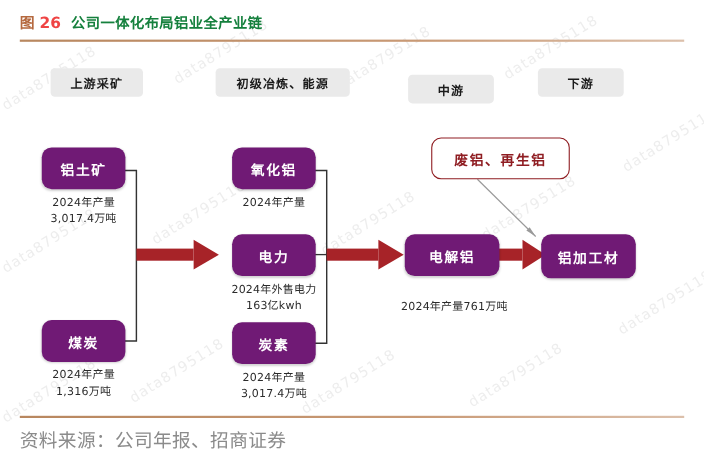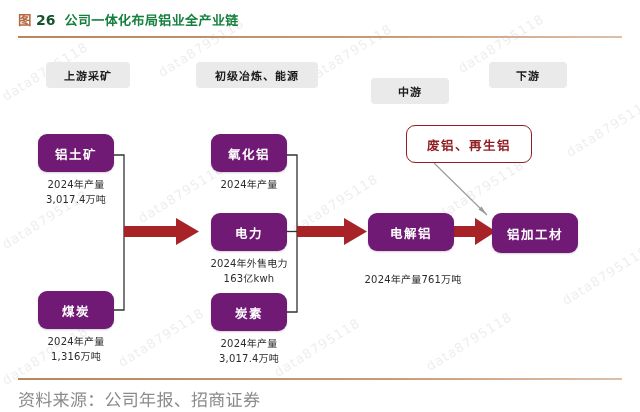--- a/index.html
+++ b/index.html
@@ -45,21 +45,21 @@
   }
   #fig-label {
     font-size: 13.5px;
     font-weight: bold;
     color: #b5693f;
     letter-spacing: 0.5px;
   }
   #fig-number {
     font-size: 14px;
     font-weight: bold;
-    color: #14532d;
+    color: #ef4444;
     margin-left: 4px;
   }
   #fig-title {
     font-size: 13px;
     font-weight: bold;
     color: #15803d;
     margin-left: 9px;
     letter-spacing: 0.4px;
   }
 
@@ -180,21 +180,21 @@
     <div id="title-row">
       <span id="fig-label">图</span>
       <span id="fig-number">26</span>
       <span id="fig-title">公司一体化布局铝业全产业链</span>
     </div>
     <div id="header-rule"></div>
   </div>
 
   <div class="stage-label" style="left:46px;  top:62px; width:84px;">上游采矿</div>
   <div class="stage-label" style="left:196px; top:62px; width:122px;">初级冶炼、能源</div>
-  <div class="stage-label" style="left:371px; top:78px; width:78px;">中游</div>
+  <div class="stage-label" style="left:371px; top:68px; width:78px;">中游</div>
   <div class="stage-label" style="left:489px; top:62px; width:78px;">下游</div>
 
   <svg id="wires" viewBox="0 0 640 412">
 
     <g>
       <path d="M112,155 L124,155 L124,310 L112,310" fill="none" stroke="#333333" stroke-width="1.3"></path>
     </g>
 
     <g>
       <rect x="124" y="226" width="52" height="11" fill="#a72328"></rect>
@@ -249,20 +249,20 @@
   <div class="caption" style="left:201px; top:337px; width:96px;">
     <div>2024年产量</div>
     <div>3,017.4万吨</div>
   </div>
 
   <div class="node" style="left:368px; top:213px; width:86px; height:38px;">电解铝</div>
   <div class="caption" style="left:353px; top:257px; width:120px;margin-top:16px;">
     <div>2024年产量761万吨</div>
   </div>
 
-  <div class="node outline" style="left:406px; top:125px; width:124px; height:36px;text-align:center;">废铝、再生铝</div>
+  <div class="node outline" style="left:392px; top:125px; width:124px; height:36px;text-align:center;">废铝、再生铝</div>
 
   <div class="node" style="left:492px; top:213px; width:86px; height:40px;">铝加工材</div>
 
   <div id="footer-rule"></div>
   <div id="footer-text">资料来源：公司年报、招商证券</div>
 
 </div>
 
 </body></html>

